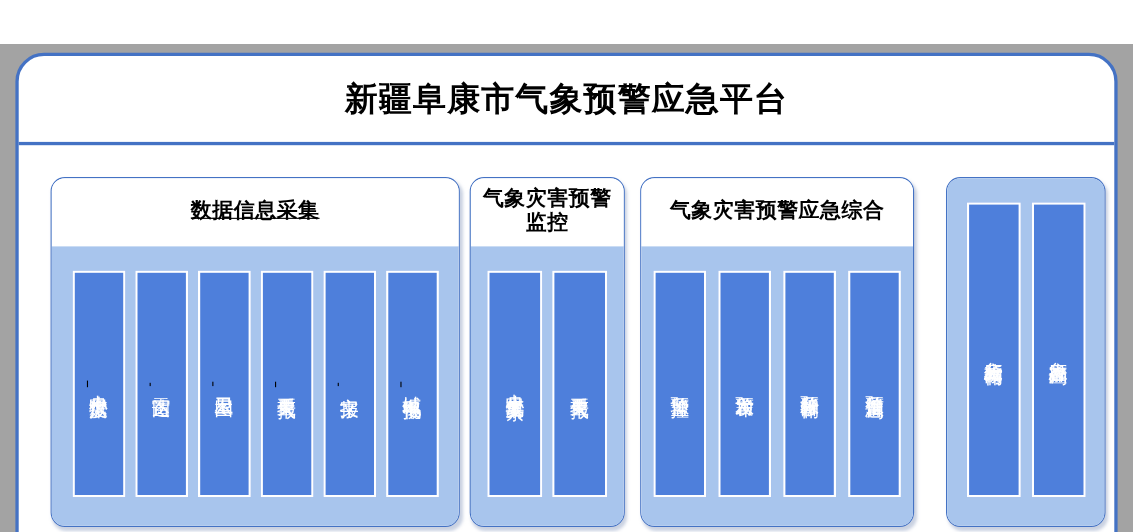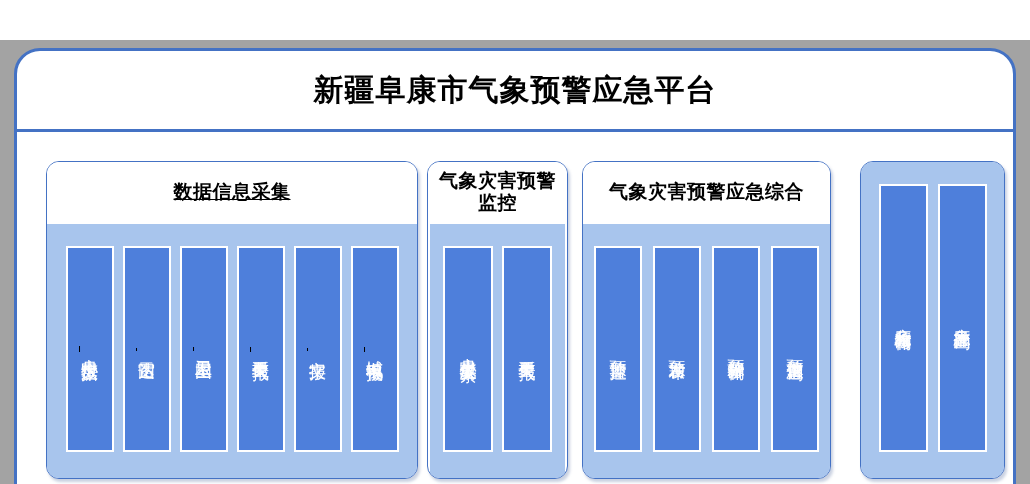--- a/index.html
+++ b/index.html
@@ -128,21 +128,21 @@
     white-space: nowrap;
     text-align: center;
   }
 
   
   #group-0 { left: 29px;  width: 372px; text-decoration: underline; }
   #group-0 .group-header { height: 62px; }
   #group-0 .group-body { padding: 22px 14px 26px 14px; gap: 9px; }
   #group-0 .item { width: 48px; flex: 0 0 48px; }
 
-  #group-1 { left: 410px; width: 141px; align-items: center; }
+  #group-1 { left: 410px; width: 141px; }
   #group-1 .group-header { height: 62px; }
   #group-1 .group-body { padding: 22px 13px 26px 13px; gap: 9px; }
   #group-1 .item { width: 50px; flex: 0 0 50px; }
 
   #group-2 { left: 565px; width: 249px; }
   #group-2 .group-header { height: 62px; }
   #group-2 .group-body { padding: 22px 16px 26px 16px; gap: 11px; }
   #group-2 .item { width: 48px; flex: 0 0 48px; }
 
   #group-3 { left: 843px; width: 145px; }

